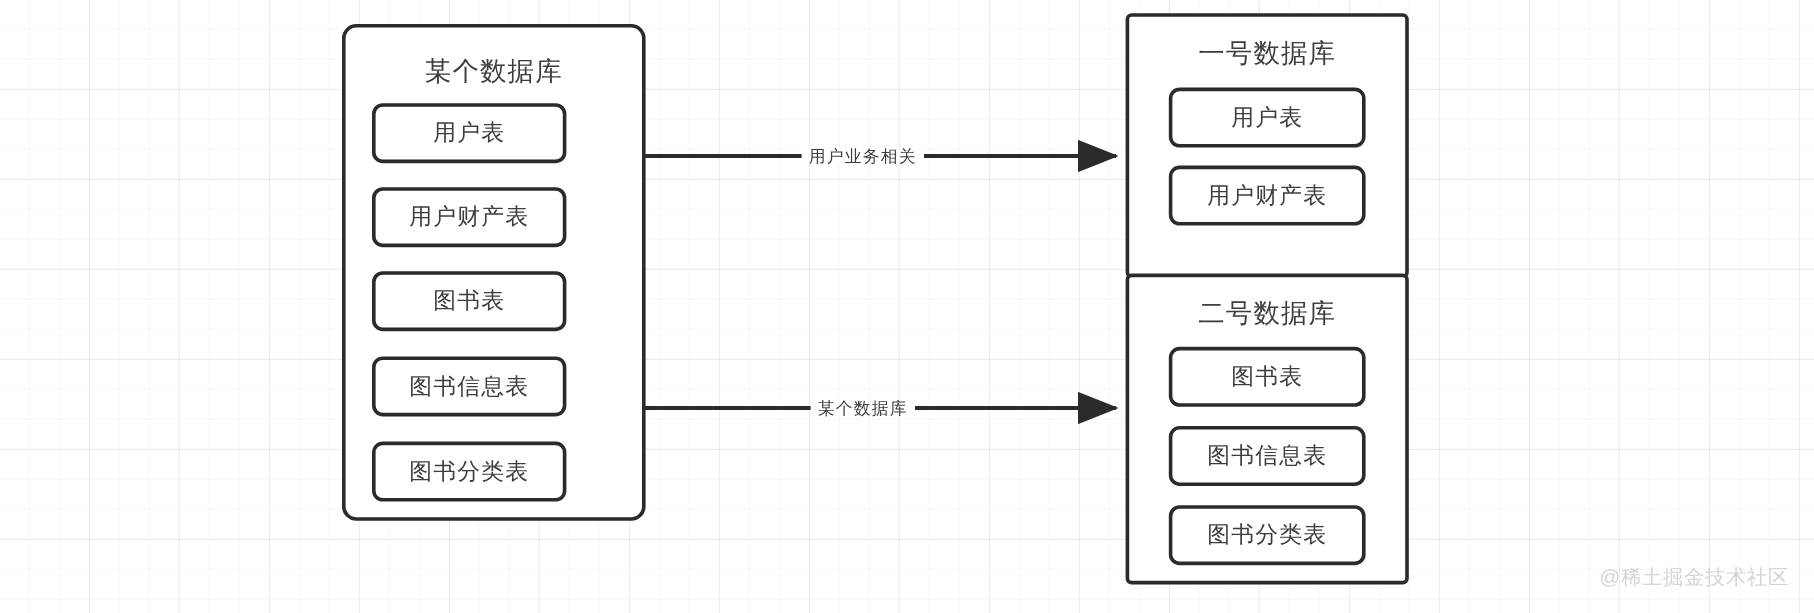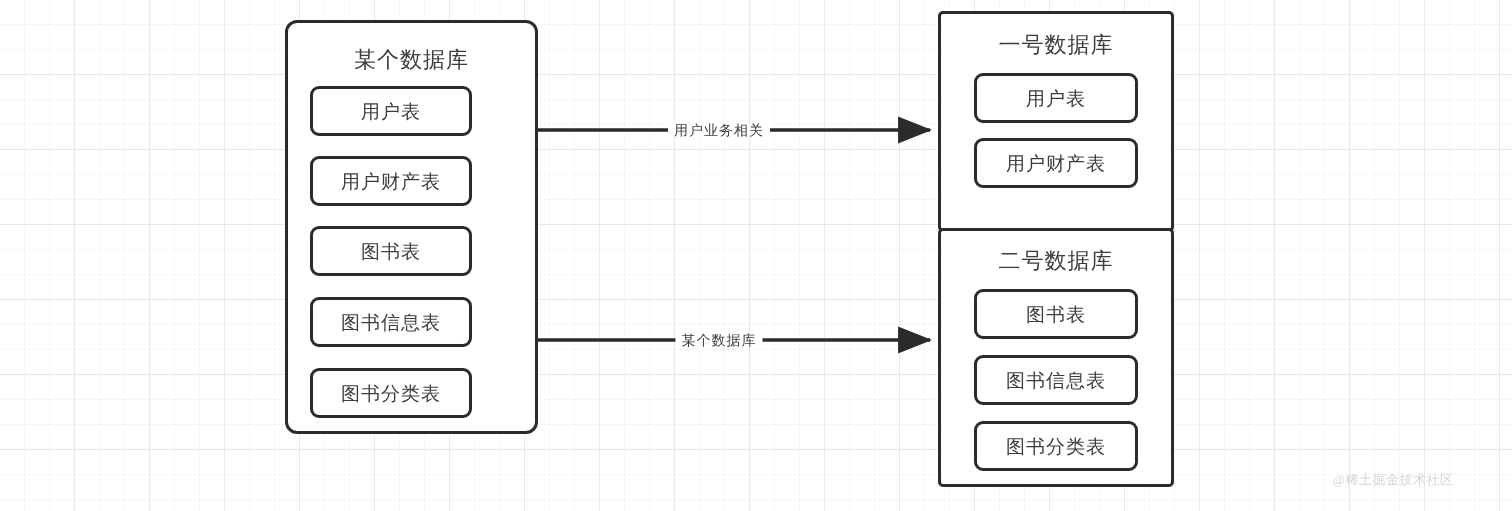--- a/index.html
+++ b/index.html
@@ -96,25 +96,24 @@
     font-size: 14px;
     line-height: 1;
     letter-spacing: 1px;
     white-space: nowrap;
   }
 
   
   .watermark {
     position: absolute;
     color: #d2d4d6;
-    font-size: 13px;
+    font-size: 17px;
     line-height: 1;
     white-space: nowrap;
     letter-spacing: 0.5px;
-    font-family: Liberation Serif, serif;
   }
 </style>
 </head>
 <body>
 
 <div id="canvas">
 
   <svg class="arrow-layer" viewBox="0 0 1512 511" width="1512" height="511">
     <defs>
       <marker id="arrowhead" markerWidth="10" markerHeight="8" refX="9.4" refY="4" orient="auto" markerUnits="strokeWidth">

